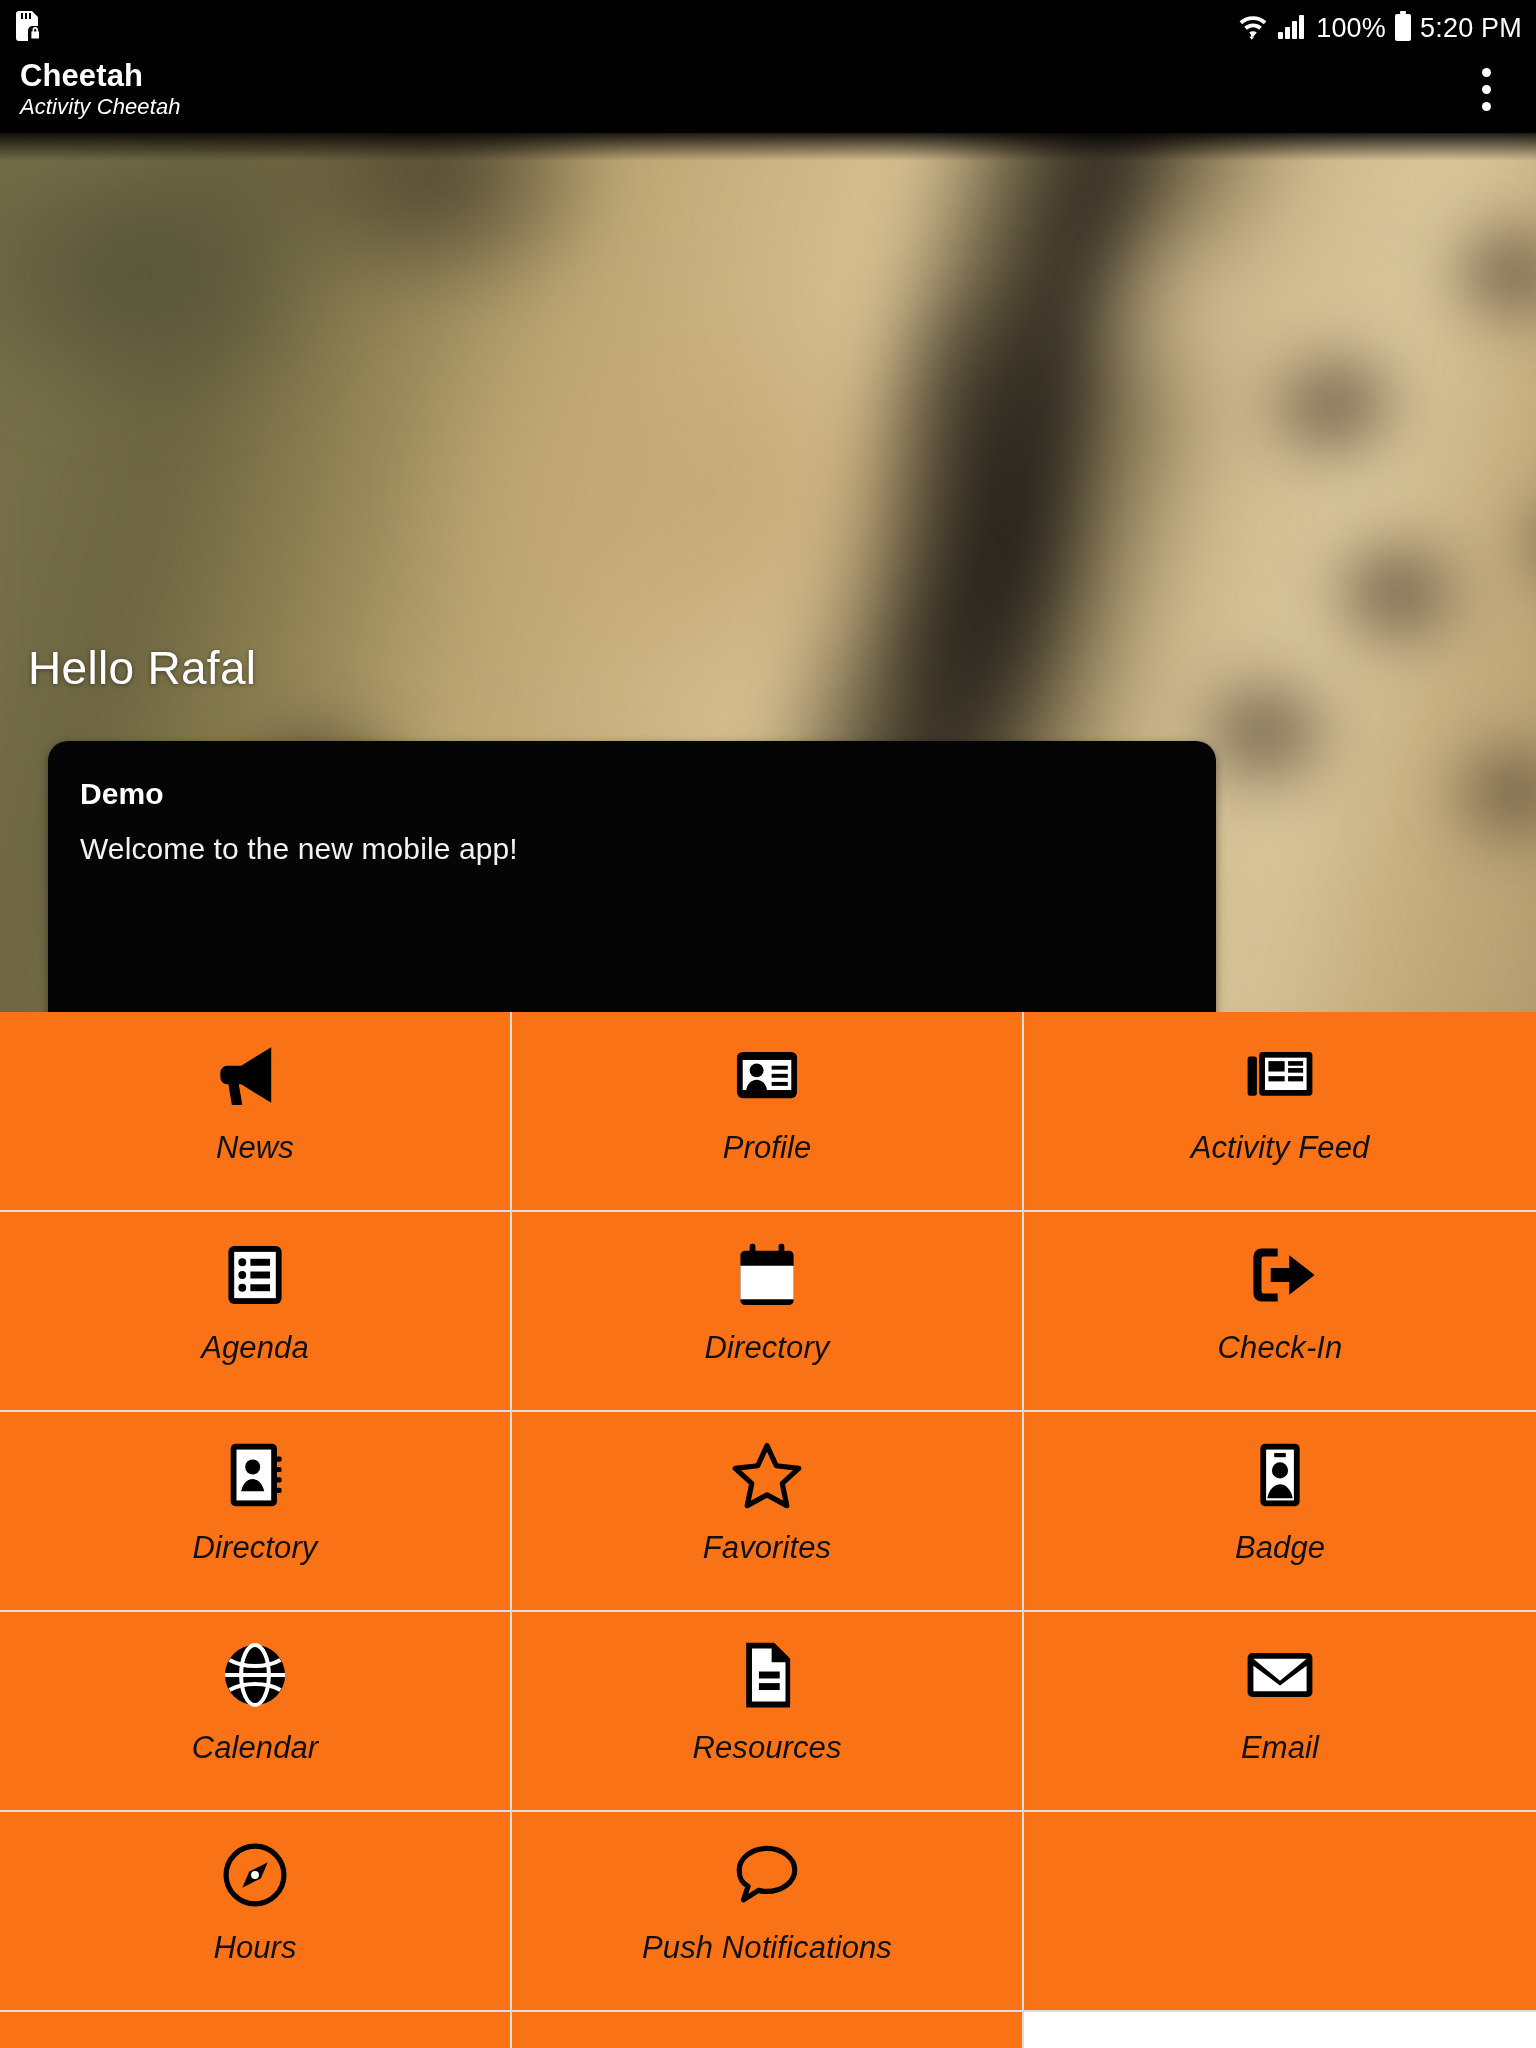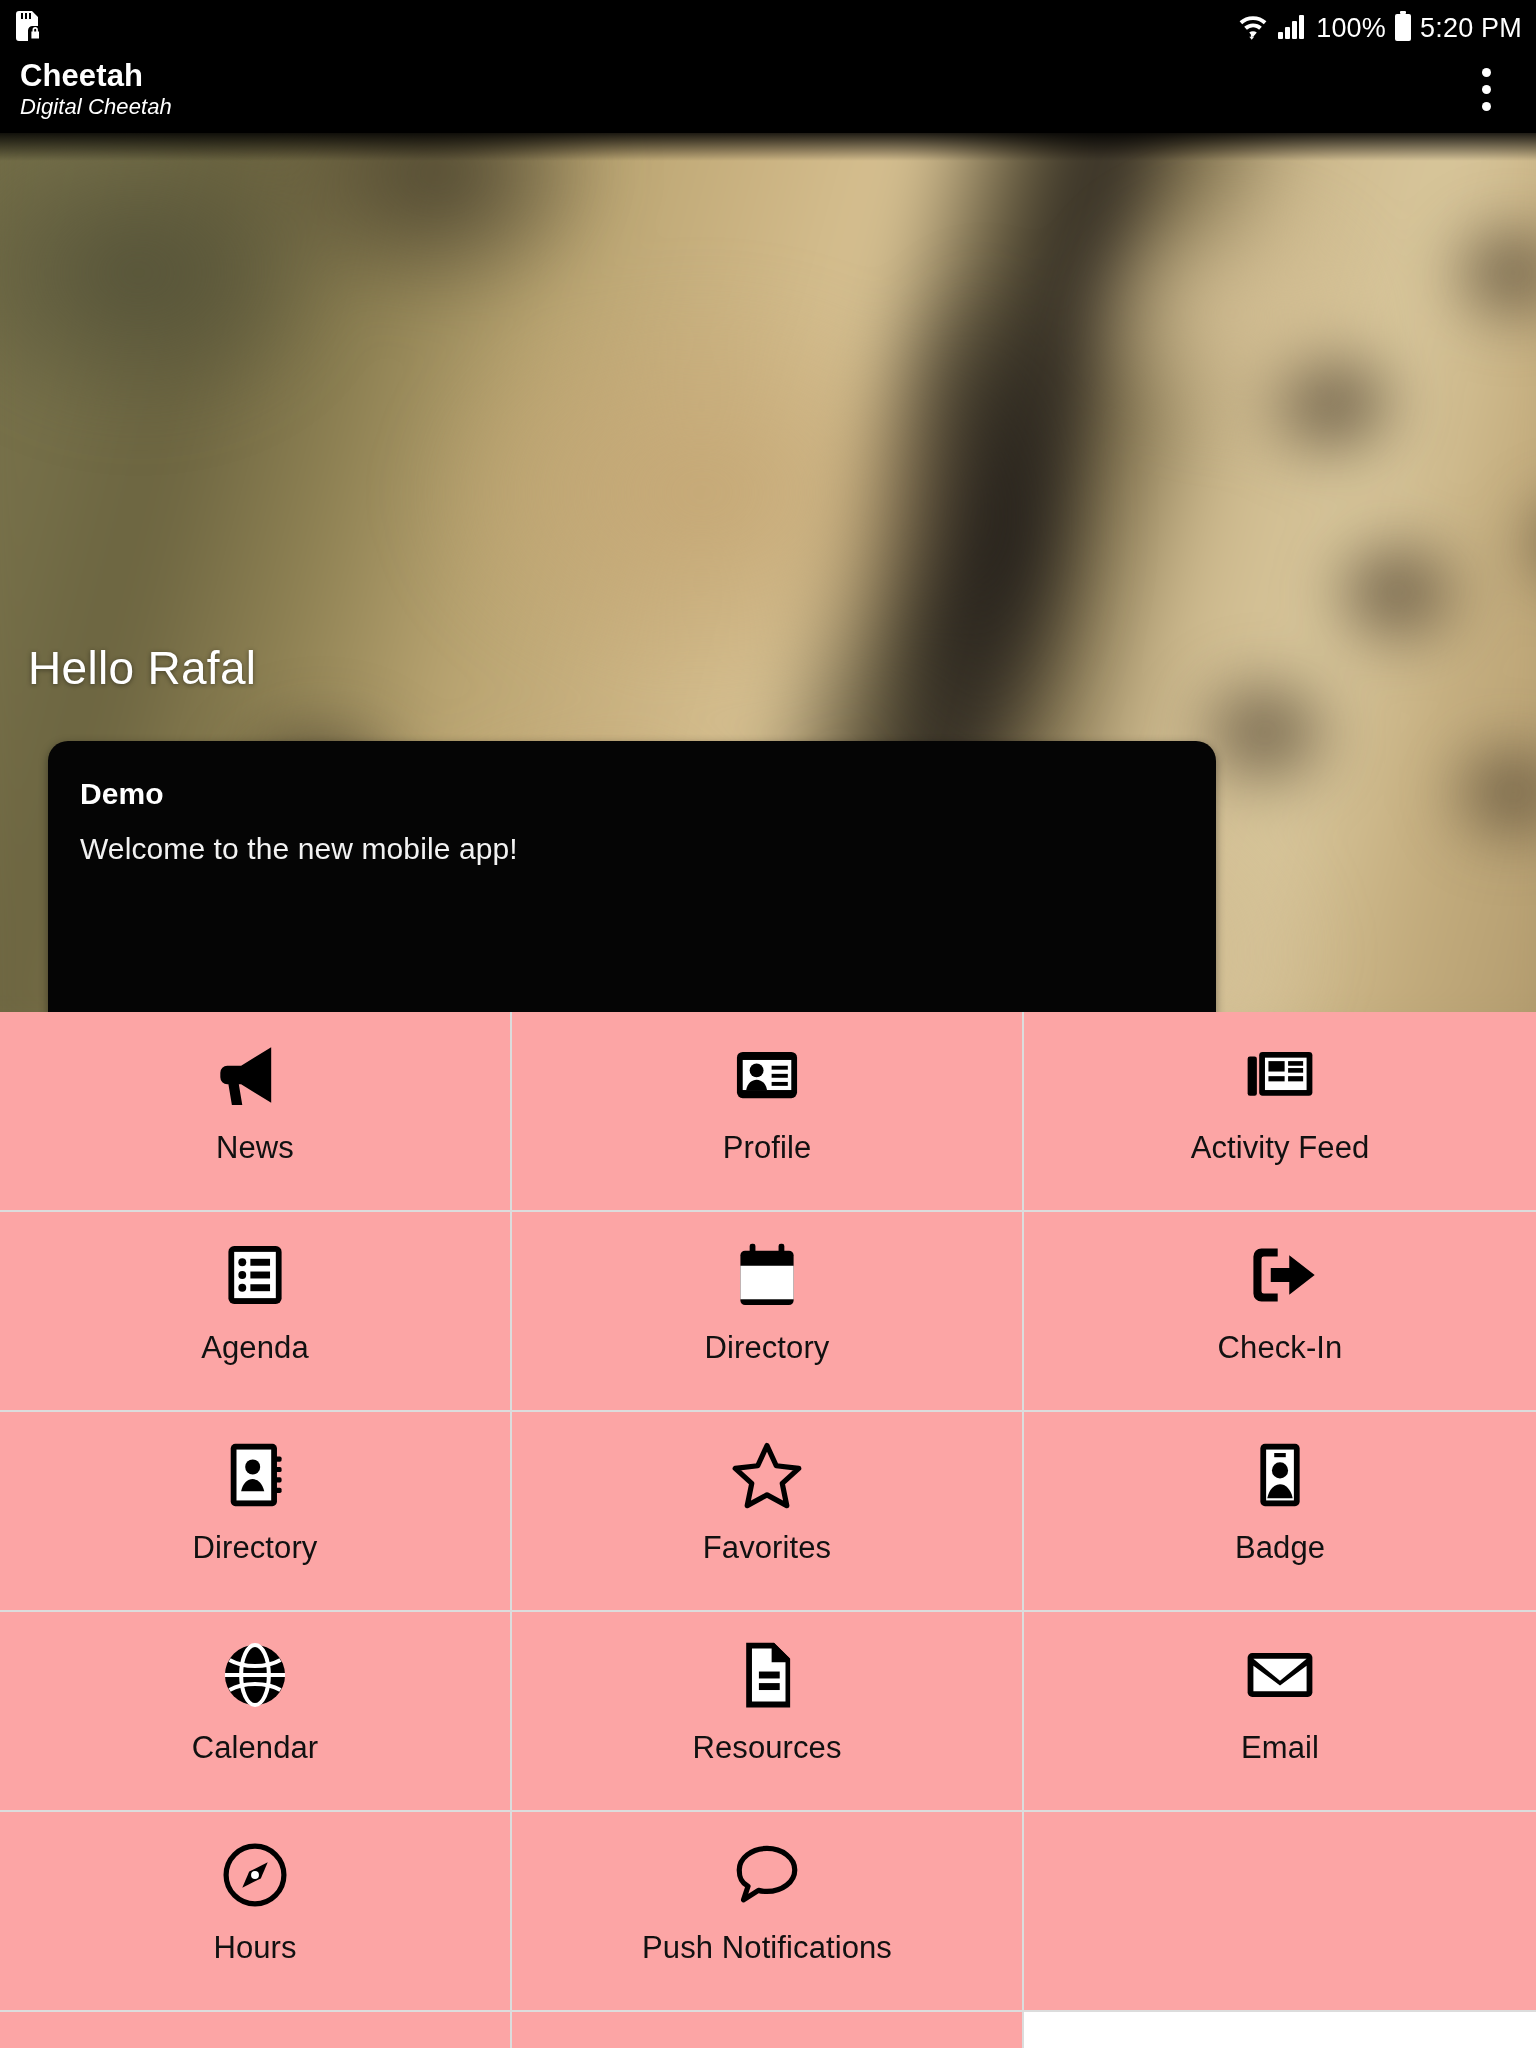--- a/index.html
+++ b/index.html
@@ -89,21 +89,21 @@
     padding:36px 0 0 32px; cursor:pointer;
   }
   .promo-title{ color:#fff; font-size:30px; font-weight:700; line-height:1.1; letter-spacing:.1px; }
   .promo-body{ color:#f2f2f2; font-size:30px; font-weight:400; margin-top:22px; letter-spacing:.1px; }
 
   
   .grid{ display:grid; grid-template-columns:repeat(3,1fr); }
   .tile{
     height:200px; border-right:2px solid #dcdcdc; border-bottom:2px solid #dcdcdc;
     display:flex; flex-direction:column; align-items:center; justify-content:flex-start;
-    padding-top:26px; cursor:pointer; background:#fca5a5;
+    padding-top:26px; cursor:pointer; background:#f97316;font-style:italic;
   }
   .tile:nth-child(3n){ border-right:none; }
   .tile-icon{ height:74px; display:flex; align-items:center; justify-content:center; }
   .tile-icon svg{ display:block; }
   .tile-label{ margin-top:18px; font-size:31px; color:#111; font-weight:400; letter-spacing:.1px; }
 </style>
 </head>
 <body>
 
 <div class="status-bar">
@@ -142,21 +142,21 @@
         <rect x="0" y="3" width="16" height="27" rx="2"></rect>
       </svg>
     </span>
     <span class="status-text">5:20 PM</span>
   </div>
 </div>
 
 <div class="app-bar">
   <div class="app-bar-titles">
     <div class="app-title">Cheetah</div>
-    <div class="app-subtitle">Digital Cheetah</div>
+    <div class="app-subtitle">Activity Cheetah</div>
   </div>
   <div class="overflow-btn">
     <span></span>
     <span></span>
     <span></span>
   </div>
 </div>
 
 <div class="hero">
   <div class="hero-bg">

